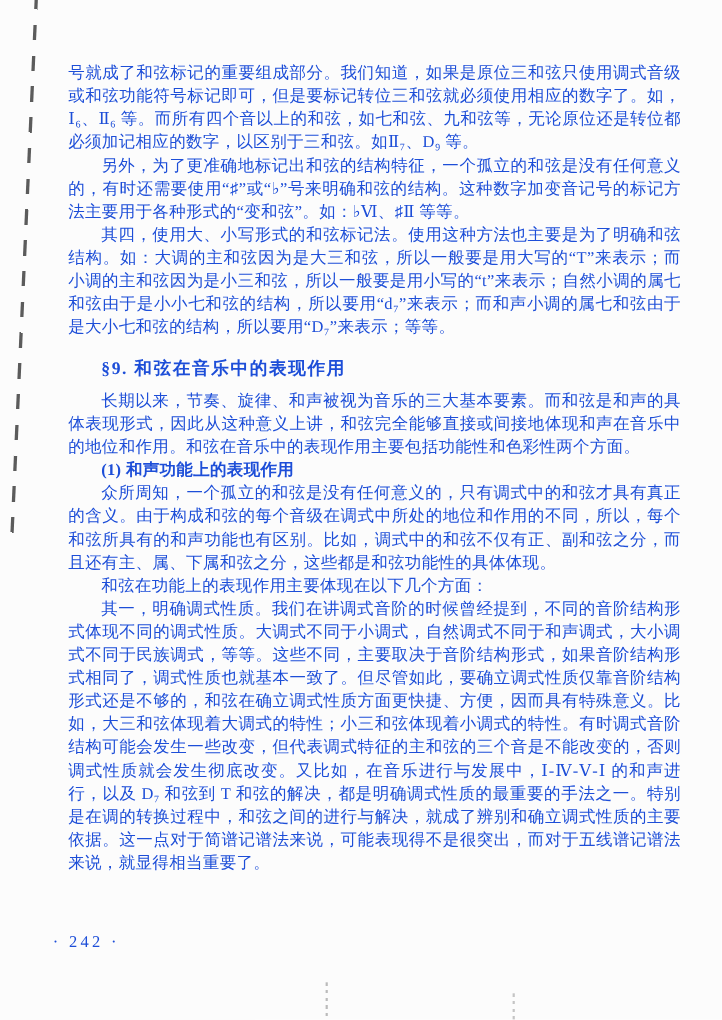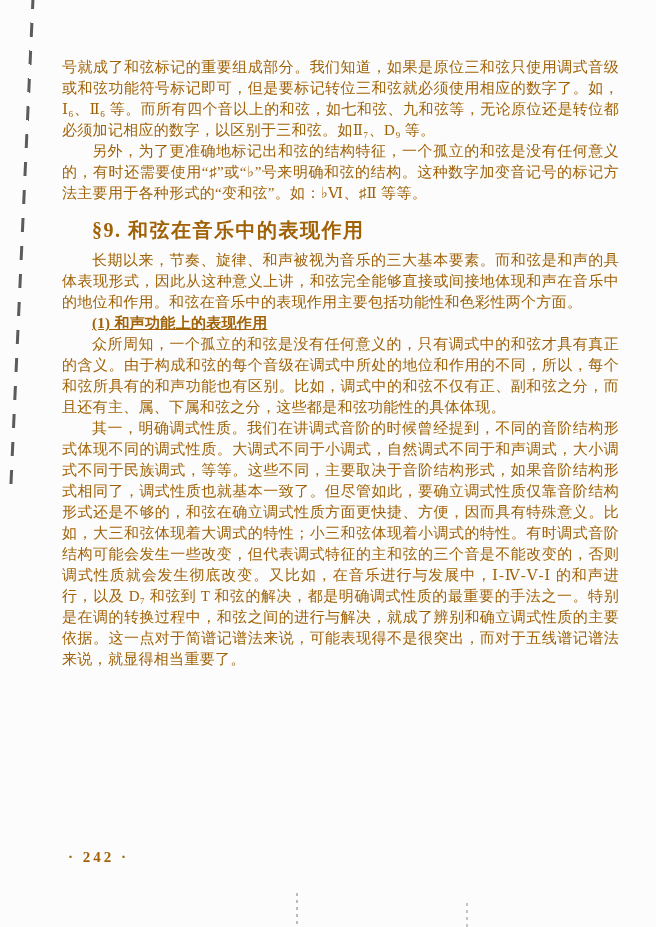--- a/index.html
+++ b/index.html
@@ -2,39 +2,39 @@
 <html><head>
 <meta charset="utf-8">
 <style>
   html,body { margin:0; padding:0; }
   .page {
     position:relative;
     width:656px; height:927px;
     background:#fcfcfc;
     overflow:hidden;
     font-family:"Liberation Serif","DejaVu Serif",serif;
-    color:#a16207;
+    color:#1d4ed8;
   }
   .content {
     position:absolute; left:62px; top:57px; width:557px;
     font-size:15px; line-height:21px;
     text-align:justify; letter-spacing:0.3px;
   }
   .content p { margin:0; text-indent:2em; }
   .content p.noindent { text-indent:0; }
   .heading {
-    font-size:20px; font-weight:bold;
+    font-size:16px; font-weight:bold;
     margin:16px 0 9px 30px; text-indent:0;
     letter-spacing:1.5px;
     font-family:"Liberation Serif","DejaVu Serif",serif;
   }
-  .subheading { font-weight:bold;text-decoration:underline; }
+  .subheading { font-weight:bold; }
   .footer {
-    position:absolute; left:68px; top:849px;
-    font-size:15px; font-weight:bold; letter-spacing:3px;
+    position:absolute; left:48px; top:849px;
+    font-size:15px; font-weight:normal; letter-spacing:3px;
   }
   
   .margin-dashes {
     position:absolute; left:9px; top:-6px;
     width:3px; height:500px;
     background:repeating-linear-gradient(180deg,
       #3f3f3f 0px, #3f3f3f 14px,
       transparent 14px, transparent 28px);
     transform-origin:0 100%;
     transform:rotate(2.6deg);
@@ -54,24 +54,26 @@
 </head>
 <body>
 
 <div class="page">
 
   <div class="margin-dashes"></div>
 
   <div class="content">
     <p class="noindent">号就成了和弦标记的重要组成部分。我们知道，如果是原位三和弦只使用调式音级或和弦功能符号标记即可，但是要标记转位三和弦就必须使用相应的数字了。如，Ⅰ₆、Ⅱ₆ 等。而所有四个音以上的和弦，如七和弦、九和弦等，无论原位还是转位都必须加记相应的数字，以区别于三和弦。如Ⅱ₇、D₉ 等。</p>
     <p>另外，为了更准确地标记出和弦的结构特征，一个孤立的和弦是没有任何意义的，有时还需要使用“♯”或“♭”号来明确和弦的结构。这种数字加变音记号的标记方法主要用于各种形式的“变和弦”。如：♭Ⅵ、♯Ⅱ 等等。</p>
+    <p>其四，使用大、小写形式的和弦标记法。使用这种方法也主要是为了明确和弦结构。如：大调的主和弦因为是大三和弦，所以一般要是用大写的“T”来表示；而小调的主和弦因为是小三和弦，所以一般要是用小写的“t”来表示；自然小调的属七和弦由于是小小七和弦的结构，所以要用“d₇”来表示；而和声小调的属七和弦由于是大小七和弦的结构，所以要用“D₇”来表示；等等。</p>
     <h2 class="heading">§9. 和弦在音乐中的表现作用</h2>
     <p>长期以来，节奏、旋律、和声被视为音乐的三大基本要素。而和弦是和声的具体表现形式，因此从这种意义上讲，和弦完全能够直接或间接地体现和声在音乐中的地位和作用。和弦在音乐中的表现作用主要包括功能性和色彩性两个方面。</p>
     <p class="subheading">(1) 和声功能上的表现作用</p>
     <p>众所周知，一个孤立的和弦是没有任何意义的，只有调式中的和弦才具有真正的含义。由于构成和弦的每个音级在调式中所处的地位和作用的不同，所以，每个和弦所具有的和声功能也有区别。比如，调式中的和弦不仅有正、副和弦之分，而且还有主、属、下属和弦之分，这些都是和弦功能性的具体体现。</p>
+    <p>和弦在功能上的表现作用主要体现在以下几个方面：</p>
     <p>其一，明确调式性质。我们在讲调式音阶的时候曾经提到，不同的音阶结构形式体现不同的调式性质。大调式不同于小调式，自然调式不同于和声调式，大小调式不同于民族调式，等等。这些不同，主要取决于音阶结构形式，如果音阶结构形式相同了，调式性质也就基本一致了。但尽管如此，要确立调式性质仅靠音阶结构形式还是不够的，和弦在确立调式性质方面更快捷、方便，因而具有特殊意义。比如，大三和弦体现着大调式的特性；小三和弦体现着小调式的特性。有时调式音阶结构可能会发生一些改变，但代表调式特征的主和弦的三个音是不能改变的，否则调式性质就会发生彻底改变。又比如，在音乐进行与发展中，Ⅰ-Ⅳ-Ⅴ-Ⅰ 的和声进行，以及 D₇ 和弦到 T 和弦的解决，都是明确调式性质的最重要的手法之一。特别是在调的转换过程中，和弦之间的进行与解决，就成了辨别和确立调式性质的主要依据。这一点对于简谱记谱法来说，可能表现得不是很突出，而对于五线谱记谱法来说，就显得相当重要了。</p>
   </div>
 
   <div class="footer">· 242 ·</div>
 
   <div class="speck speck-1"></div>
   <div class="speck speck-2"></div>
 
 </div>
 

